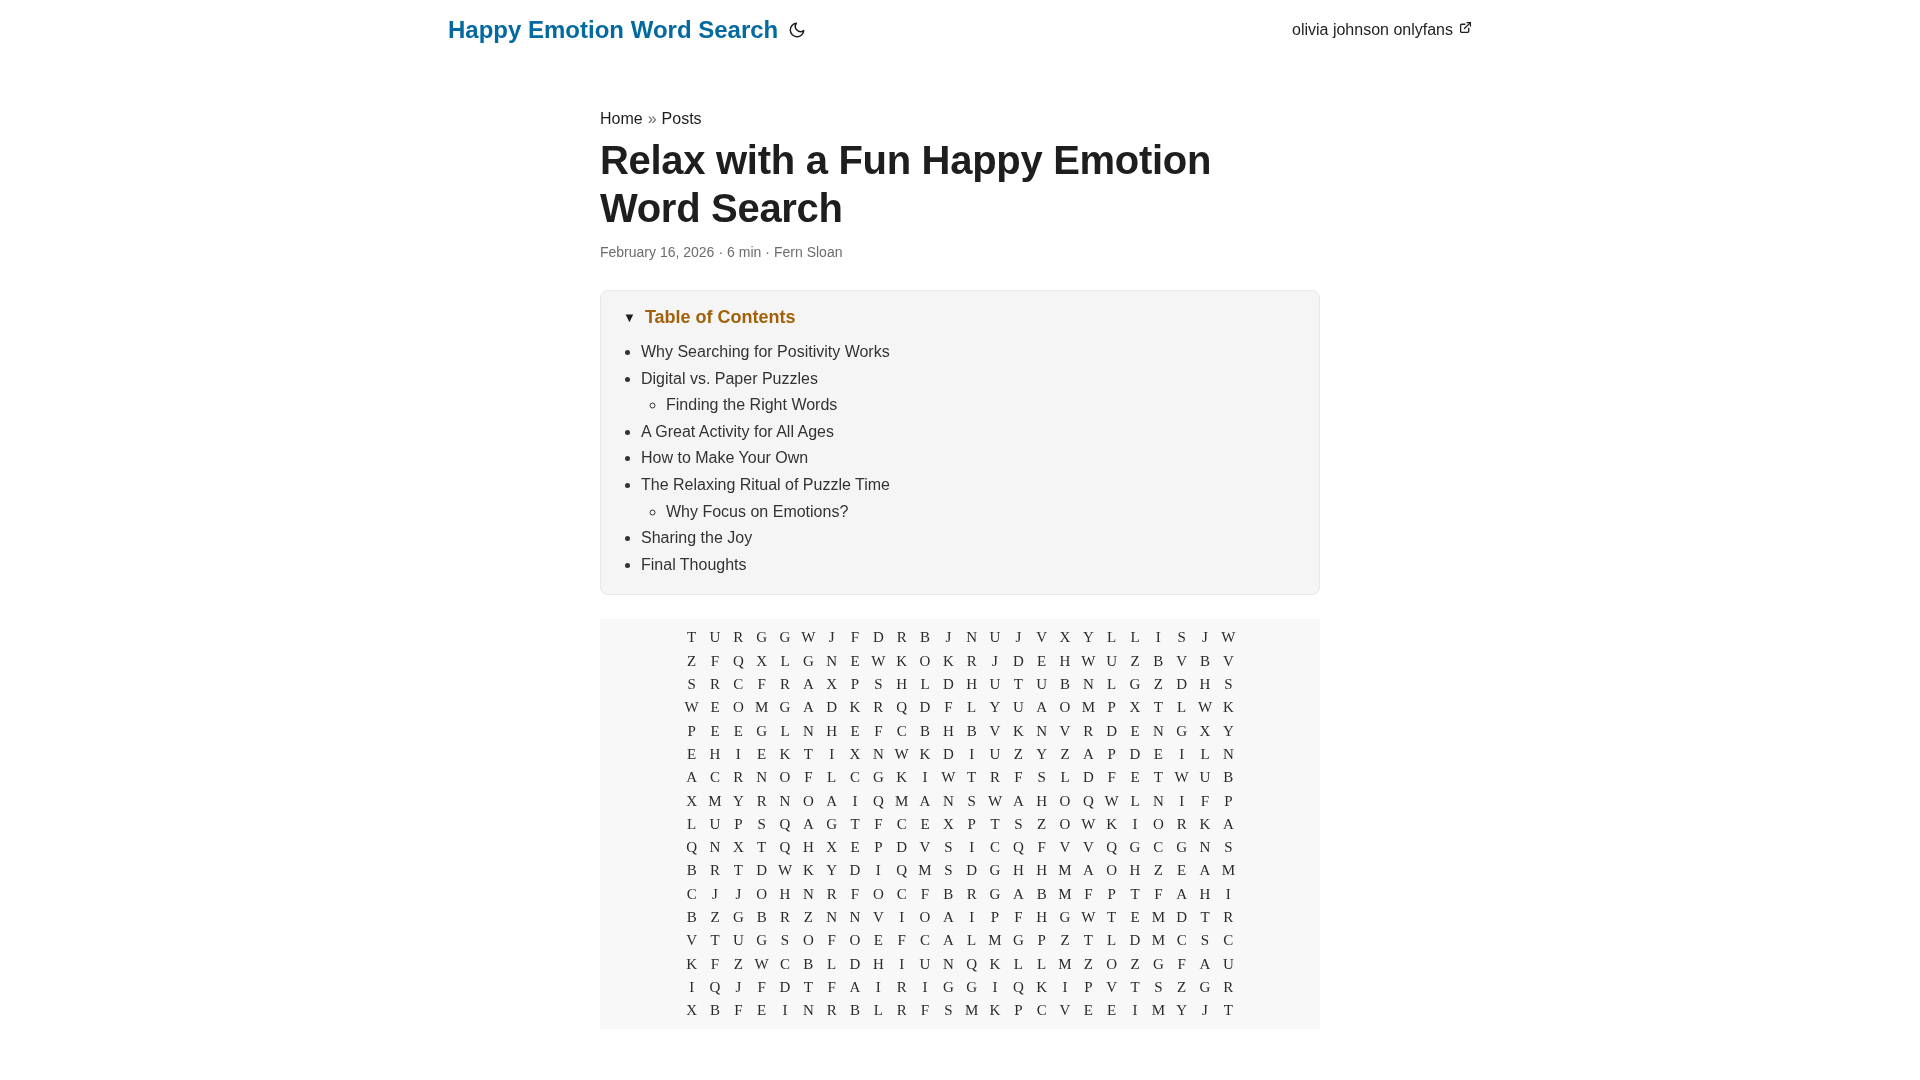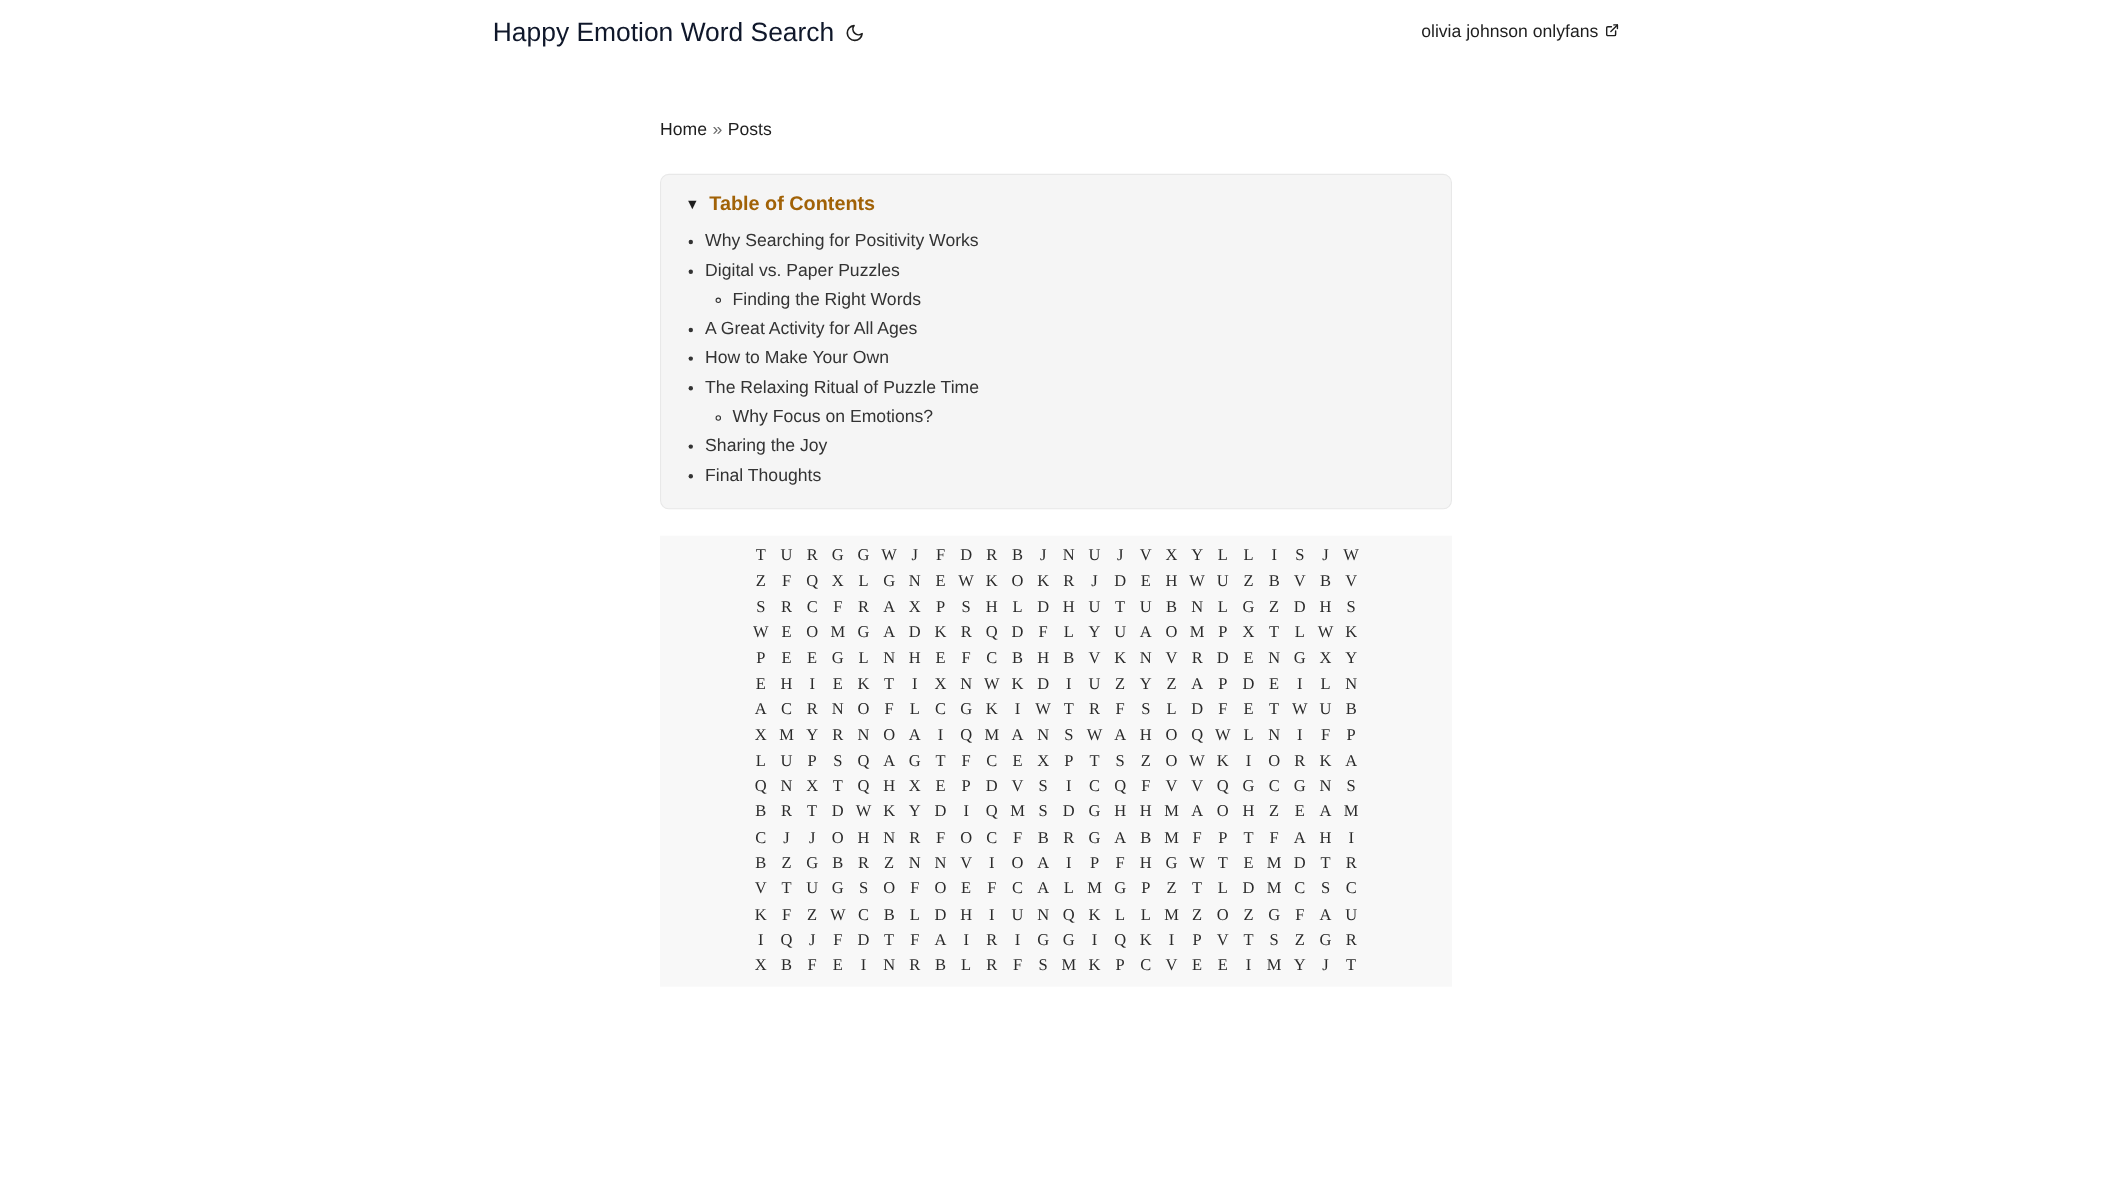--- a/index.html
+++ b/index.html
@@ -4,21 +4,21 @@
 <style>
   * { margin: 0; padding: 0; box-sizing: border-box; }
   html, body { width: 1920px; height: 1080px; overflow: hidden; background: #ffffff; }
   body { font-family: "Liberation Sans", sans-serif; color: #1e1e1e; }
   a { color: inherit; text-decoration: none; cursor: pointer; }
 
   
   header { height: 60px; }
   .nav { width: 1024px; margin: 0 auto; height: 60px; display: flex; align-items: center; }
   .nav-left { display: flex; align-items: center; gap: 10px; }
-  .site-title { font-size: 24px; font-weight: 400; color: #0f172a; }
+  .site-title { font-size: 24px; font-weight: 700; color: #0369a1; }
   .theme-toggle { background: none; border: none; cursor: pointer; color: #1e1e1e; display: flex; align-items: center; padding: 0; }
   .theme-toggle svg { width: 18px; height: 18px; }
   .nav-spacer { flex: 1; }
   .nav-right a { font-size: 16px; color: #1e1e1e; display: inline-flex; align-items: flex-start; gap: 6px; }
   .nav-right svg { width: 13px; height: 13px; }
 
   
   main { width: 720px; margin: 0 auto; }
 
   .breadcrumb { margin-top: 50px; font-size: 16px; color: #1e1e1e; }
@@ -72,21 +72,25 @@
       </a>
     </nav>
   </div>
 </header>
 
 <main>
   <div class="breadcrumb">
     <a>Home</a><span class="sep">»</span><a>Posts</a>
   </div>
 
-
+  <h1 class="post-title">Relax with a Fun Happy Emotion Word Search</h1>
+
+  <div class="post-meta">
+    <span>February 16, 2026</span><span class="dot">·</span><span>6 min</span><span class="dot">·</span><span>Fern Sloan</span>
+  </div>
 
   <details class="toc" open="">
     <summary>
       <span class="toc-marker">▼</span>
       <span class="toc-title">Table of Contents</span>
     </summary>
     <div class="toc-body">
         <ul class="toc-l1">
           <li><a>Why Searching for Positivity Works</a></li>
           <li><a>Digital vs. Paper Puzzles</a><ul class="toc-l2">

